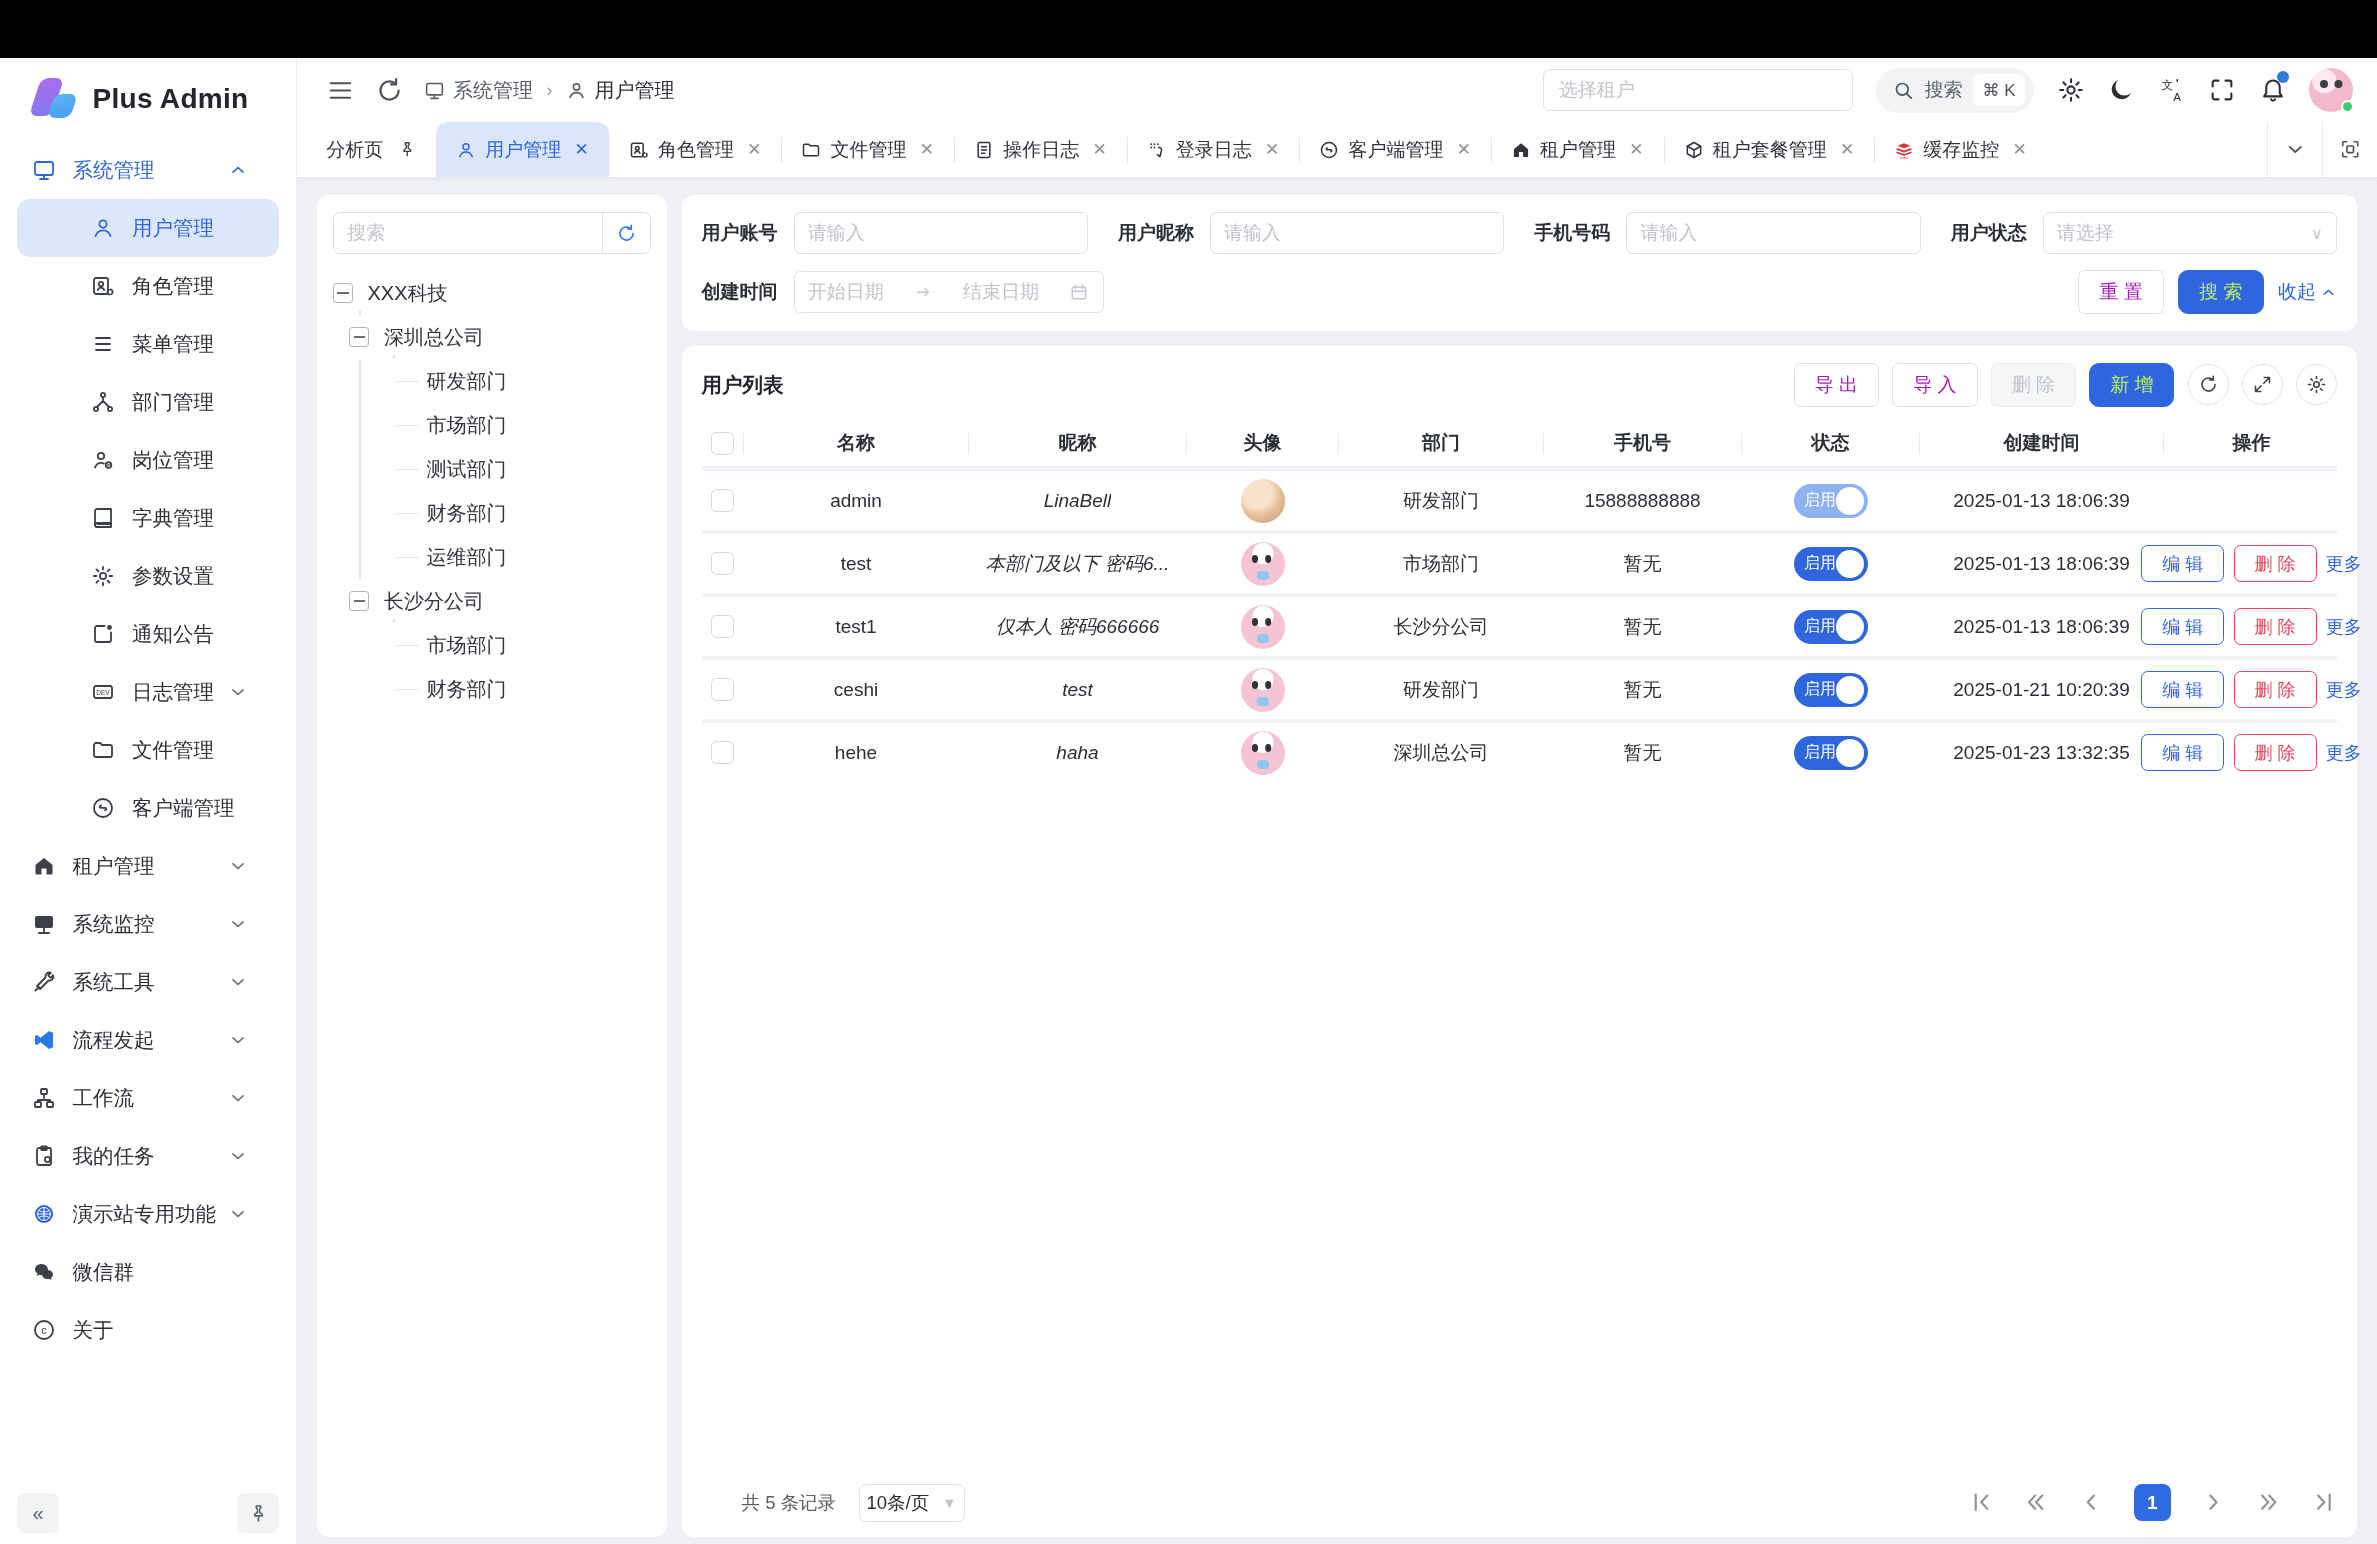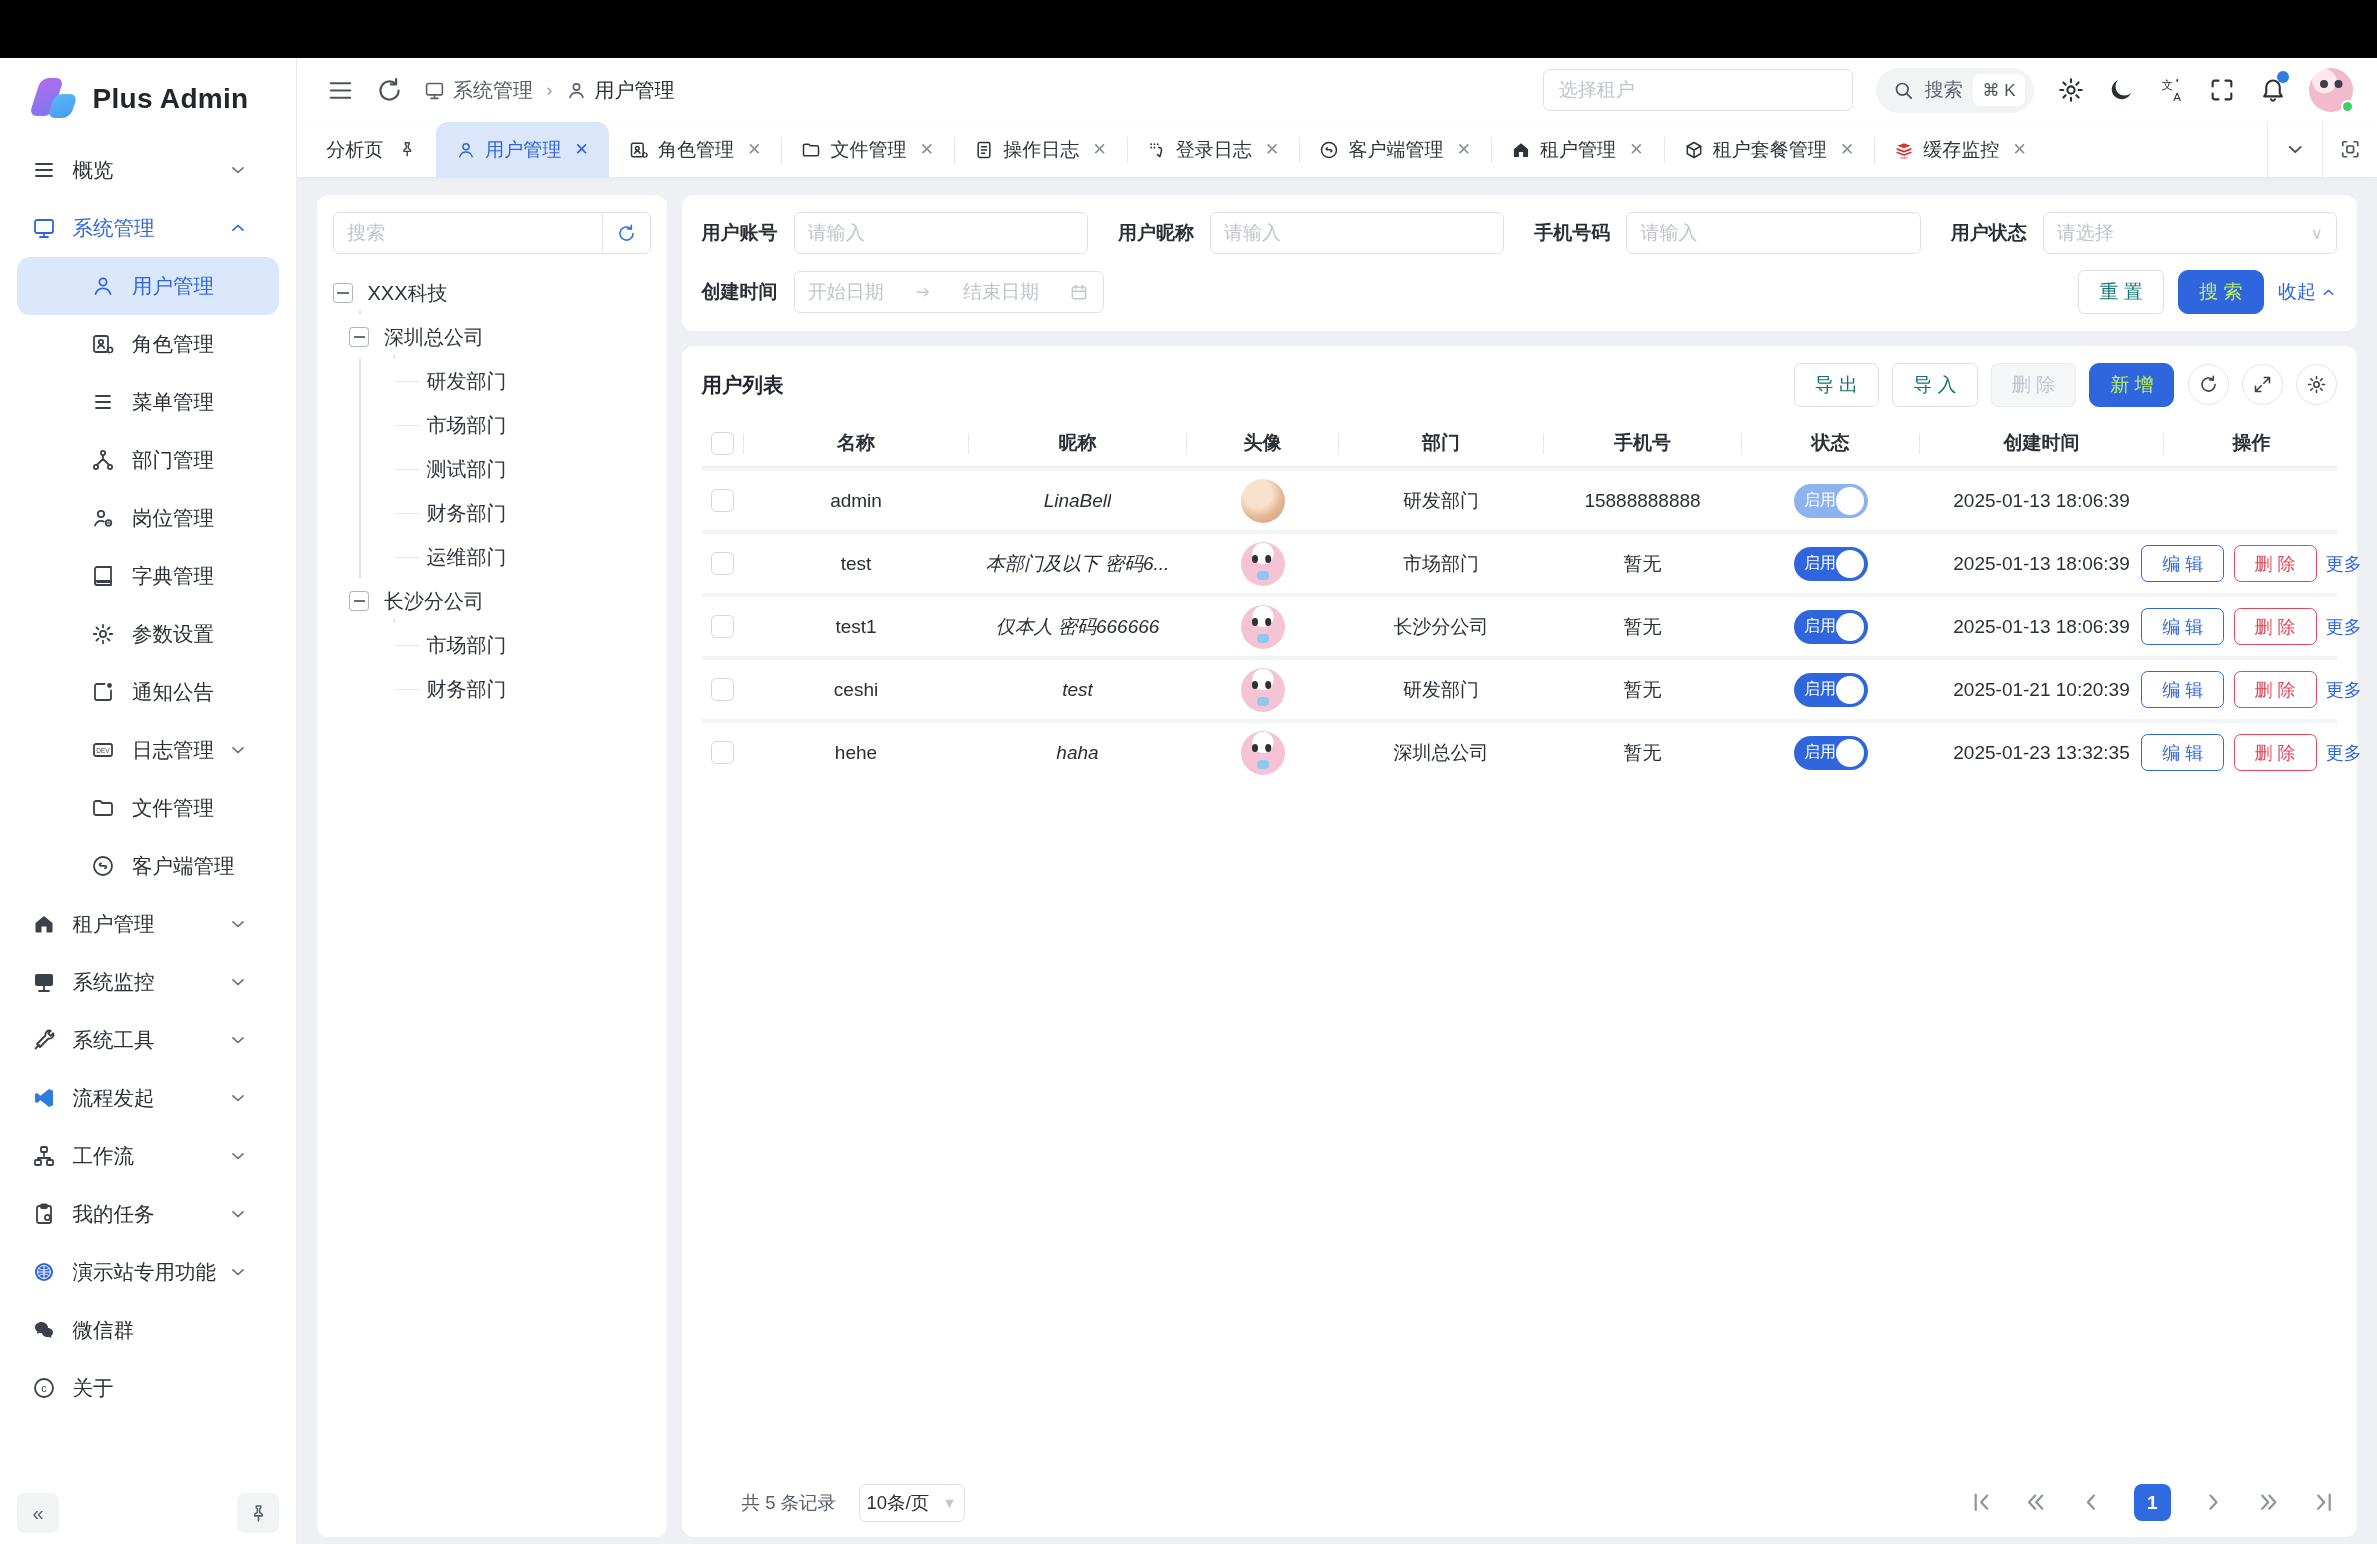--- a/index.html
+++ b/index.html
@@ -108,21 +108,21 @@
   .f-group{display:flex;align-items:center;flex:1;}
   .f-label{font-size:19px;font-weight:700;color:#2b2f36;margin-right:16px;white-space:nowrap;}
   .f-input{flex:1;height:42px;border:0.7px solid #dcdfe6;border-radius:6.6px;display:flex;align-items:center;padding:0 13.2px;font-size:19px;color:var(--ph);gap:8px;background:#fff;cursor:text;}
   .f-input .ph{flex:1;white-space:nowrap;overflow:hidden;}
   .f-input .dd{color:#c3c7cf;font-size:16px;}
   .f-group + .f-group{margin-left:30px;}
   .f-date{flex:0 0 310px;justify-content:space-between;cursor:pointer;}
   .f-date .ph{flex:0 1 auto;}
   .f-date .icon{width:20px;height:20px;color:#c3c7cf;}
   .f-actions{margin-left:auto;display:flex;align-items:center;gap:14.5px;}
-  .btn{height:44px;border-radius:6.6px;display:inline-flex;align-items:center;justify-content:center;font-size:19px;padding:0 20px;cursor:pointer;border:0.7px solid #dcdfe6;background:#fff;color:#0f766e;white-space:nowrap;}
+  .btn{height:44px;border-radius:6.6px;display:inline-flex;align-items:center;justify-content:center;font-size:19px;padding:0 20px;cursor:pointer;border:0.7px solid #dcdfe6;background:#fff;color:#a21caf;white-space:nowrap;}
   .btn.primary{background:var(--blue);border-color:var(--blue);color:#bef264;border-radius:10px;}
   .btn.disabled{background:#f5f6f8;border-color:#e9ebf0;color:#c0c4cc;cursor:default;}
   .link-collapse{color:var(--blue);font-size:19px;display:flex;align-items:center;gap:4px;cursor:pointer;}
   .link-collapse .icon{width:17px;height:17px;color:var(--blue);}
 
   .table-card{flex:1;display:flex;flex-direction:column;padding:17px 20px 0 20px;min-height:0;}
   .tc-head{display:flex;align-items:center;}
   .tc-title{font-size:20.5px;font-weight:700;color:#23262d;}
   .tc-actions{margin-left:auto;display:flex;align-items:center;gap:13.2px;}
   .cbtn{width:41px;height:41px;border-radius:50%;border:0.7px solid #e2e5ea;display:flex;align-items:center;justify-content:center;color:#3c4048;cursor:pointer;background:#fff;}
@@ -169,33 +169,20 @@
 
   <aside class="sidebar">
     <div class="logo-row">
       <span class="logo-mark">
           <i class="p1"></i>
           <i class="p2"></i>
         </span>
       <span class="logo-title">Plus Admin</span>
     </div>
     <nav class="side-menu" id="side-menu">
-        <div class="side-item">
-          <span class="icon">
-            <svg viewBox="0 0 24 24" fill="none" stroke="currentColor" stroke-width="1.8" stroke-linecap="round" stroke-linejoin="round">
-              <path d="M4 6h16M4 12h16M4 18h16"></path>
-            </svg>
-          </span>
-          <span class="lbl">概览</span>
-          <span class="icon chev">
-            <svg viewBox="0 0 24 24" fill="none" stroke="currentColor" stroke-width="1.8" stroke-linecap="round" stroke-linejoin="round">
-              <path d="M6 9.5l6 5.5 6-5.5" stroke-width="2"></path>
-            </svg>
-          </span>
-        </div>
         <div class="side-item hl">
           <span class="icon">
             <svg viewBox="0 0 24 24" fill="none" stroke="currentColor" stroke-width="1.8" stroke-linecap="round" stroke-linejoin="round">
               <rect x="3" y="4" width="18" height="13" rx="2"></rect>
               <path d="M8 21h8M12 17v4"></path>
             </svg>
           </span>
           <span class="lbl">系统管理</span>
           <span class="icon chev">
             <svg viewBox="0 0 24 24" fill="none" stroke="currentColor" stroke-width="1.8" stroke-linecap="round" stroke-linejoin="round">

